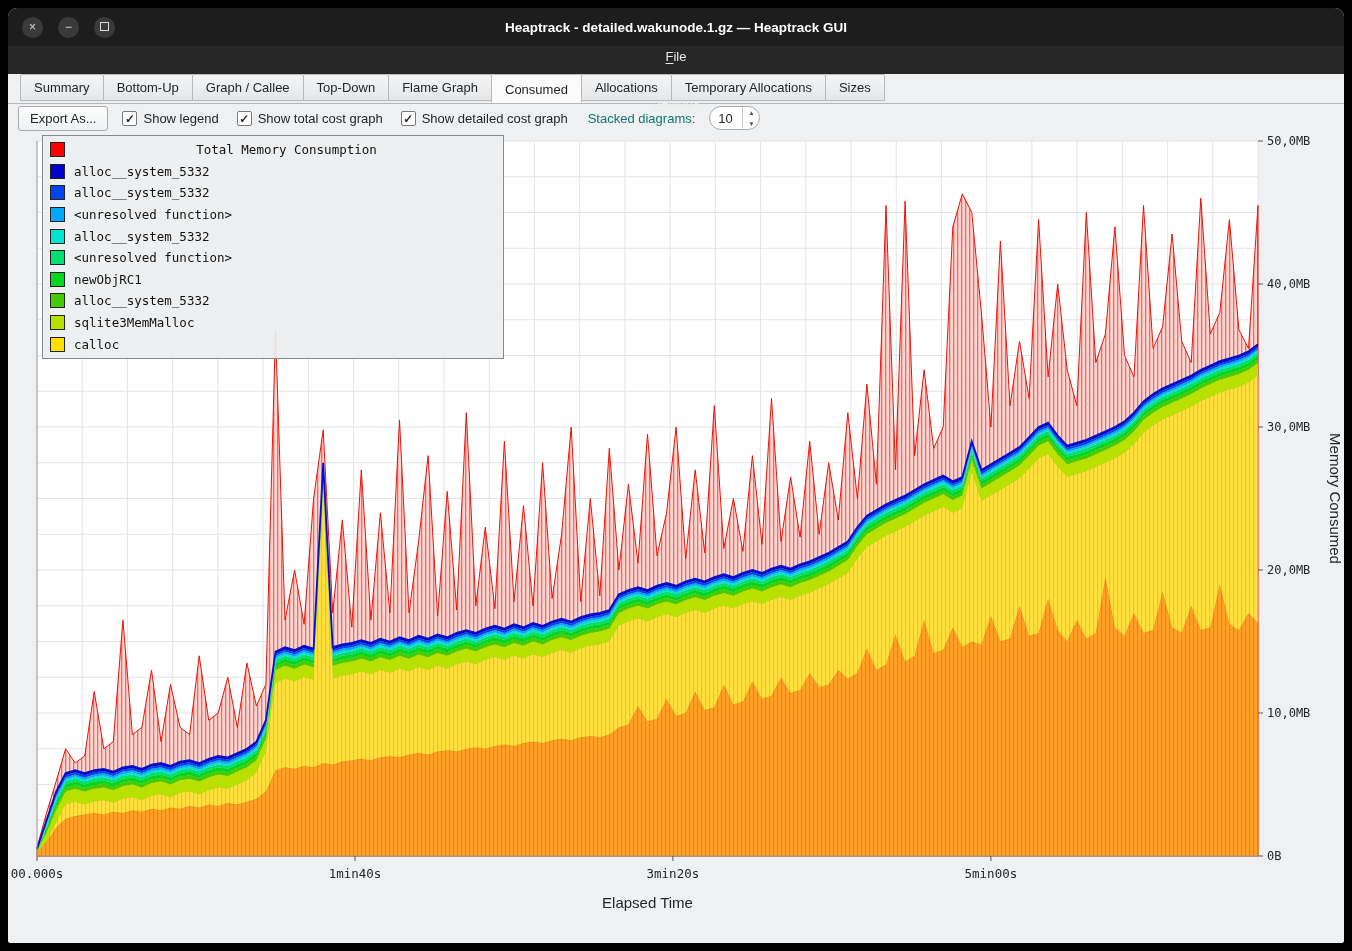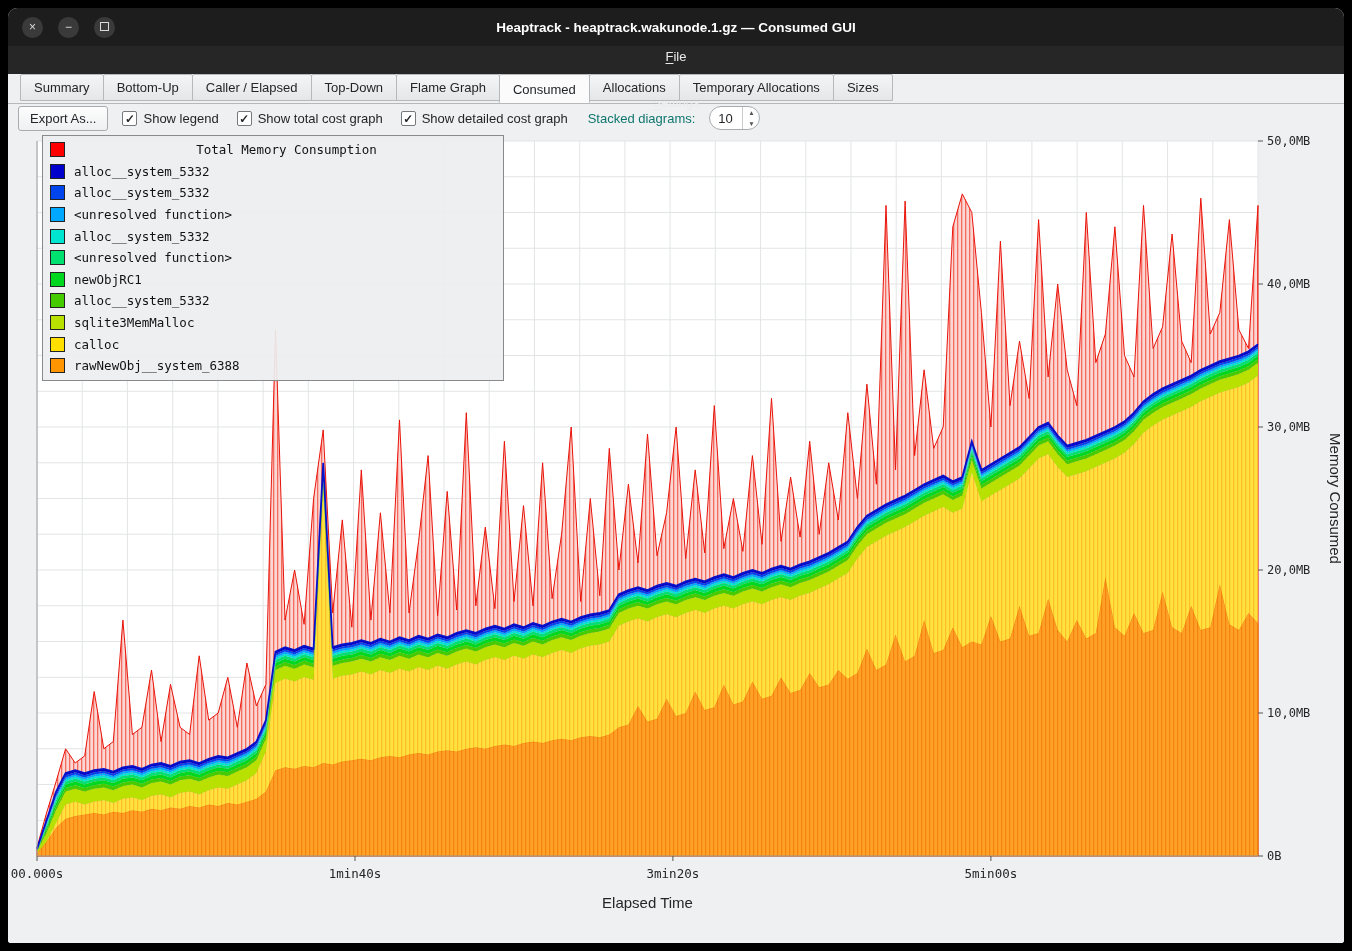--- a/index.html
+++ b/index.html
@@ -57,34 +57,34 @@
 <body>
 
 <div class="window">
 
   <div class="titlebar">
     <div class="tb-buttons">
       <div class="tb-btn">×</div>
       <div class="tb-btn">−</div>
       <div class="tb-btn"><span class="maxsq"></span></div>
     </div>
-    <div class="tb-title">Heaptrack - heaptrack.wakunode.1.gz — Consumed GUI</div>
+    <div class="tb-title">Heaptrack - detailed.wakunode.1.gz — Heaptrack GUI</div>
     <div class="tb-spacer"></div>
   </div>
 
   <div class="menubar" id="menubar">
       <span class="menu-item"><u>F</u><span>i</span><span>l</span><span>e</span></span>
       <span class="menu-item"><span>F</span><u>i</u><span>l</span><span>t</span><span>e</span><span>r</span></span>
       <span class="menu-item"><u>S</u><span>e</span><span>t</span><span>t</span><span>i</span><span>n</span><span>g</span><span>s</span></span>
     </div>
 
   <div class="tabbar" id="tabbar">
       <div class="tab">Summary</div>
       <div class="tab">Bottom-Up</div>
-      <div class="tab">Caller / Elapsed</div>
+      <div class="tab">Graph / Callee</div>
       <div class="tab">Top-Down</div>
       <div class="tab">Flame Graph</div>
       <div class="tab active">Consumed</div>
       <div class="tab">Allocations</div>
       <div class="tab">Temporary Allocations</div>
       <div class="tab">Sizes</div>
     </div>
 
   <div class="toolbar">
     <button class="btn">Export As...</button>
@@ -200,20 +200,16 @@
           <span class="llabel">alloc__system_5332</span>
         </div>
         <div class="lrow">
           <span class="lswatch" style="background: rgb(184, 224, 0);"></span>
           <span class="llabel">sqlite3MemMalloc</span>
         </div>
         <div class="lrow">
           <span class="lswatch" style="background: rgb(255, 224, 0);"></span>
           <span class="llabel">calloc</span>
         </div>
-        <div class="lrow">
-          <span class="lswatch" style="background: rgb(255, 149, 0);"></span>
-          <span class="llabel">rawNewObj__system_6388</span>
-        </div>
       </div>
   </div>
 
 </div>
 
 </body></html>

